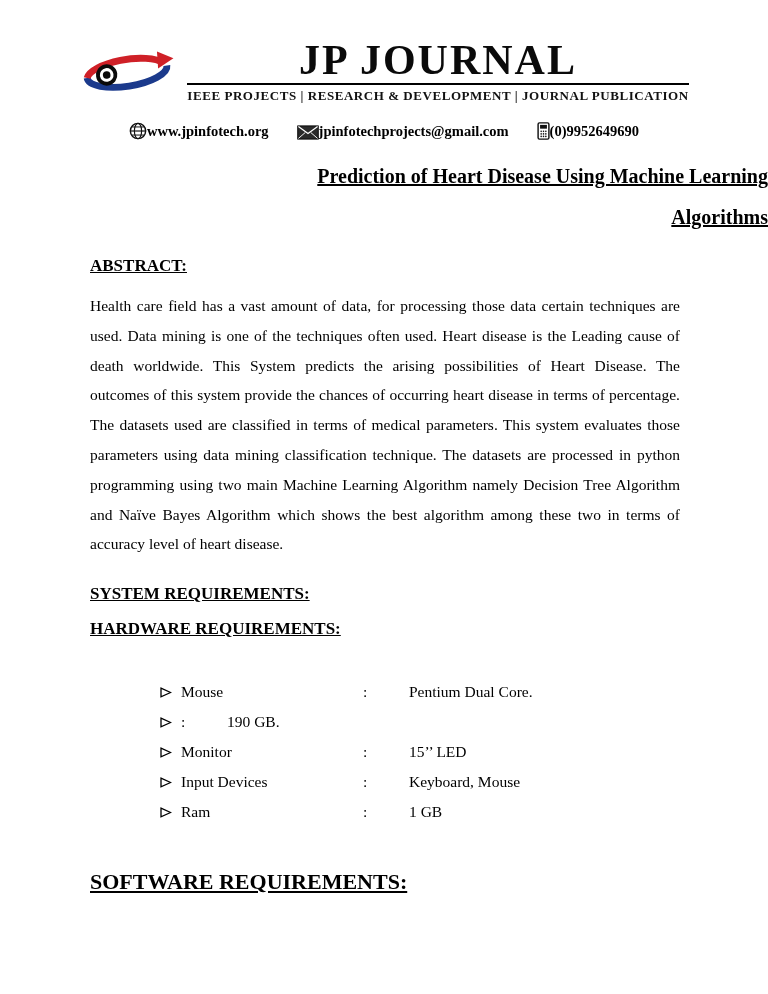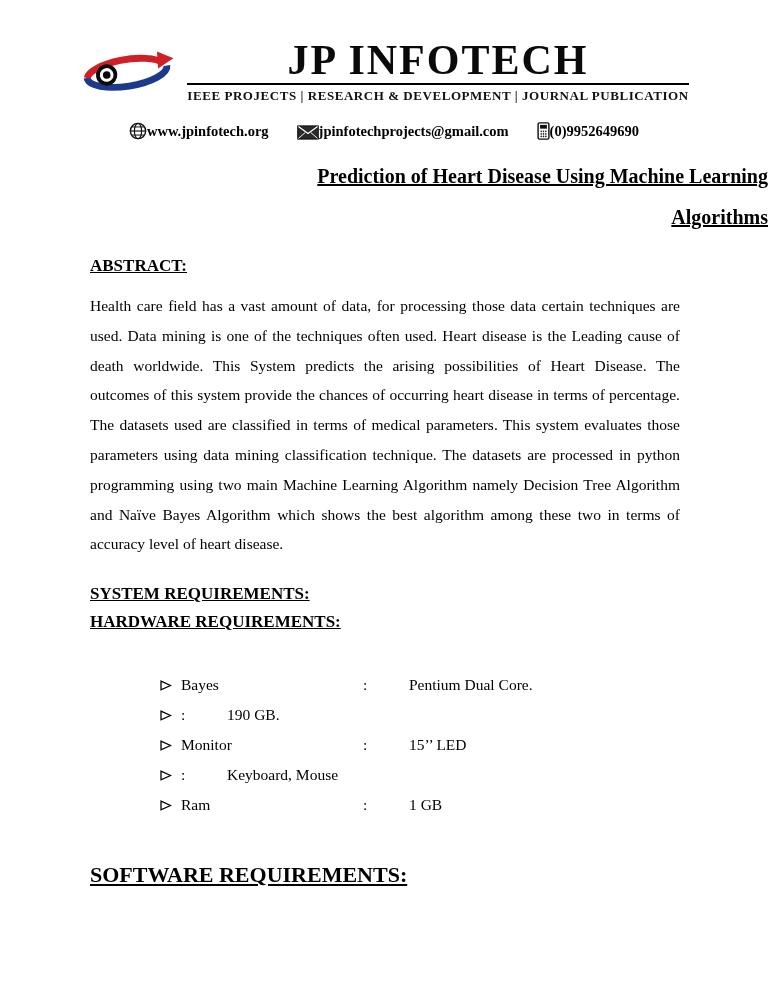--- a/index.html
+++ b/index.html
@@ -70,21 +70,21 @@
     text-decoration: underline;
   }
   .h-abstract { margin-top: 27px; }
   .abstract-text {
     margin-top: 15px;
     font-size: 15.5px;
     line-height: 29.8px;
     text-align: justify;
   }
   .h-sysreq { margin-top: 25px; }
-  .h-hardware { margin-top: 8px; }
+  .h-hardware { margin-top: 15px; }
   .req-list { margin-top: 38px; margin-left: 70px; }
   .req-row {
     display: flex;
     align-items: center;
     height: 30px;
     font-size: 15.5px;
   }
   .req-bullet { width: 21px; display: flex; align-items: center; }
   .req-label { width: 182px; }
   .req-colon { width: 46px; }
@@ -107,21 +107,21 @@
             <path d="M 10 38 A 53 19 0 0 1 112 34" fill="none" stroke="#cf2027" stroke-width="9"></path>
             <polygon points="106,18 126,30 104,40" fill="#cf2027"></polygon>
             <circle cx="36" cy="38" r="14" fill="#0a0a0a"></circle>
             <circle cx="36" cy="38" r="9" fill="#ffffff"></circle>
             <circle cx="36" cy="38" r="5" fill="#0a0a0a"></circle>
           </g>
         </svg>
       </span>
 
       <span class="brand-col">
-        <span class="brand">JP INFOTECH</span>
+        <span class="brand">JP JOURNAL</span>
         <span class="tagline">IEEE PROJECTS | RESEARCH &amp; DEVELOPMENT | JOURNAL PUBLICATION</span>
       </span>
     </div>
 
     <div class="contact-row">
       <span class="contact">
         <span>
           <svg width="18" height="18" viewBox="0 0 20 20">
             <circle cx="10" cy="10" r="8.5" fill="none" stroke="#111" stroke-width="1.6"></circle>
             <ellipse cx="10" cy="10" rx="4" ry="8.5" fill="none" stroke="#111" stroke-width="1.3"></ellipse>
@@ -186,21 +186,21 @@
     <div class="heading h-hardware">HARDWARE  REQUIREMENTS:</div>
 
     <div class="req-list">
 
       <div class="req-row">
         <span class="req-bullet">
           <svg width="12" height="11" viewBox="0 0 12 11">
               <polygon points="1,1.2 10.6,5.5 1,9.8" fill="none" stroke="#000" stroke-width="1.3"></polygon>
             </svg>
         </span>
-        <span class="req-label">Bayes</span>
+        <span class="req-label">Mouse</span>
         <span class="req-colon">:</span>
         <span class="req-value">Pentium Dual Core.</span>
       </div>
 
       <div class="req-row">
         <span class="req-bullet">
           <svg width="12" height="11" viewBox="0 0 12 11">
               <polygon points="1,1.2 10.6,5.5 1,9.8" fill="none" stroke="#000" stroke-width="1.3"></polygon>
             </svg>
         </span>
@@ -218,20 +218,21 @@
         <span class="req-colon">:</span>
         <span class="req-value">15’’ LED</span>
       </div>
 
       <div class="req-row">
         <span class="req-bullet">
           <svg width="12" height="11" viewBox="0 0 12 11">
               <polygon points="1,1.2 10.6,5.5 1,9.8" fill="none" stroke="#000" stroke-width="1.3"></polygon>
             </svg>
         </span>
+        <span class="req-label">Input Devices</span>
         <span class="req-colon">:</span>
         <span class="req-value">Keyboard, Mouse</span>
       </div>
 
       <div class="req-row">
         <span class="req-bullet">
           <svg width="12" height="11" viewBox="0 0 12 11">
               <polygon points="1,1.2 10.6,5.5 1,9.8" fill="none" stroke="#000" stroke-width="1.3"></polygon>
             </svg>
         </span>

